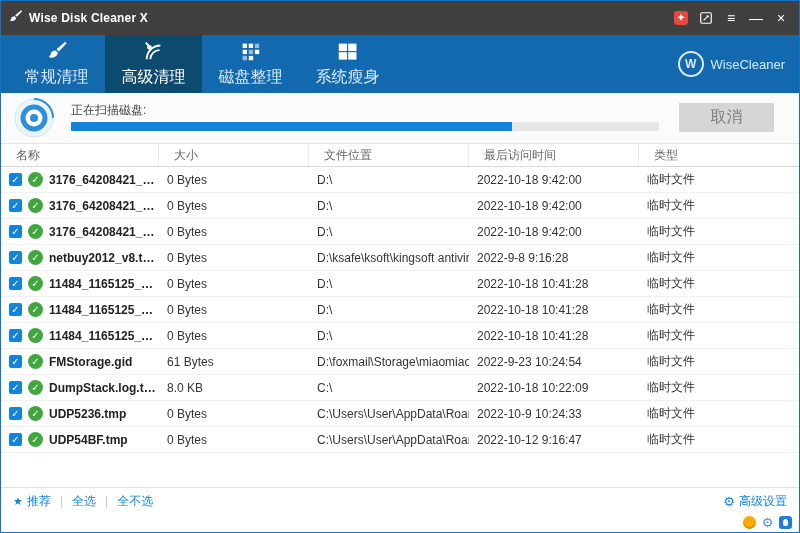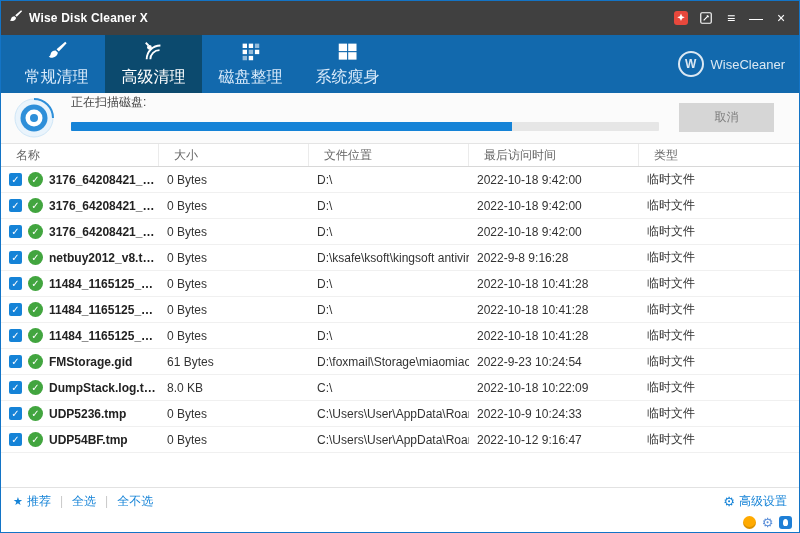--- a/index.html
+++ b/index.html
@@ -22,25 +22,25 @@
     gap:5px;color:#d9eafa;font-size:16px;cursor:pointer;}
   .tab.active{background:#0c4a6e;color:#fff;}
   .tab svg{display:block;}
   .brand{position:absolute;right:14px;top:0;height:100%;display:flex;align-items:center;gap:7px;
     color:rgba(255,255,255,.85);font-size:13px;cursor:pointer;}
   .brand-circle{width:22px;height:22px;border:2px solid rgba(255,255,255,.85);border-radius:50%;
     display:flex;align-items:center;justify-content:center;font-weight:bold;font-size:12px;}
   
   .scanbar{height:50px;background:#fbfbfb;border-bottom:1px solid #e4e4e4;position:relative;}
   .scan-icon{position:absolute;left:13px;top:5px;}
-  .scan-label{position:absolute;left:70px;top:1px;font-size:12px;color:#444;}
+  .scan-label{position:absolute;left:70px;top:9px;font-size:12px;color:#444;}
   .ptrack{position:absolute;left:70px;top:29px;width:588px;height:9px;background:#e6e6e6;border-radius:1px;overflow:hidden;}
   .pfill{height:100%;background:#1583d7;}
   .cancel-btn{position:absolute;right:25px;top:10px;width:95px;height:29px;background:#d6d6d6;
-    color:#7d7d7d;border:none;font-size:12px;font-family:inherit;cursor:default;}
+    color:#7d7d7d;border:none;font-size:16px;font-family:inherit;cursor:default;}
   
   .thead{display:flex;height:22px;align-items:stretch;font-size:12px;color:#666;
     border-bottom:1px solid #d8d8d8;background:#fff;}
   .hcell{padding-left:15px;box-sizing:border-box;border-right:1px solid #ebebeb;display:flex;align-items:center;cursor:pointer;}
   .c-name{width:158px;}
   .c-size{width:150px;}
   .c-path{width:160px;}
   .c-time{width:170px;}
   .c-type{flex:1;border-right:none;}
   .trow{display:flex;height:25px;align-items:center;border-bottom:1px solid #f0f0f0;

